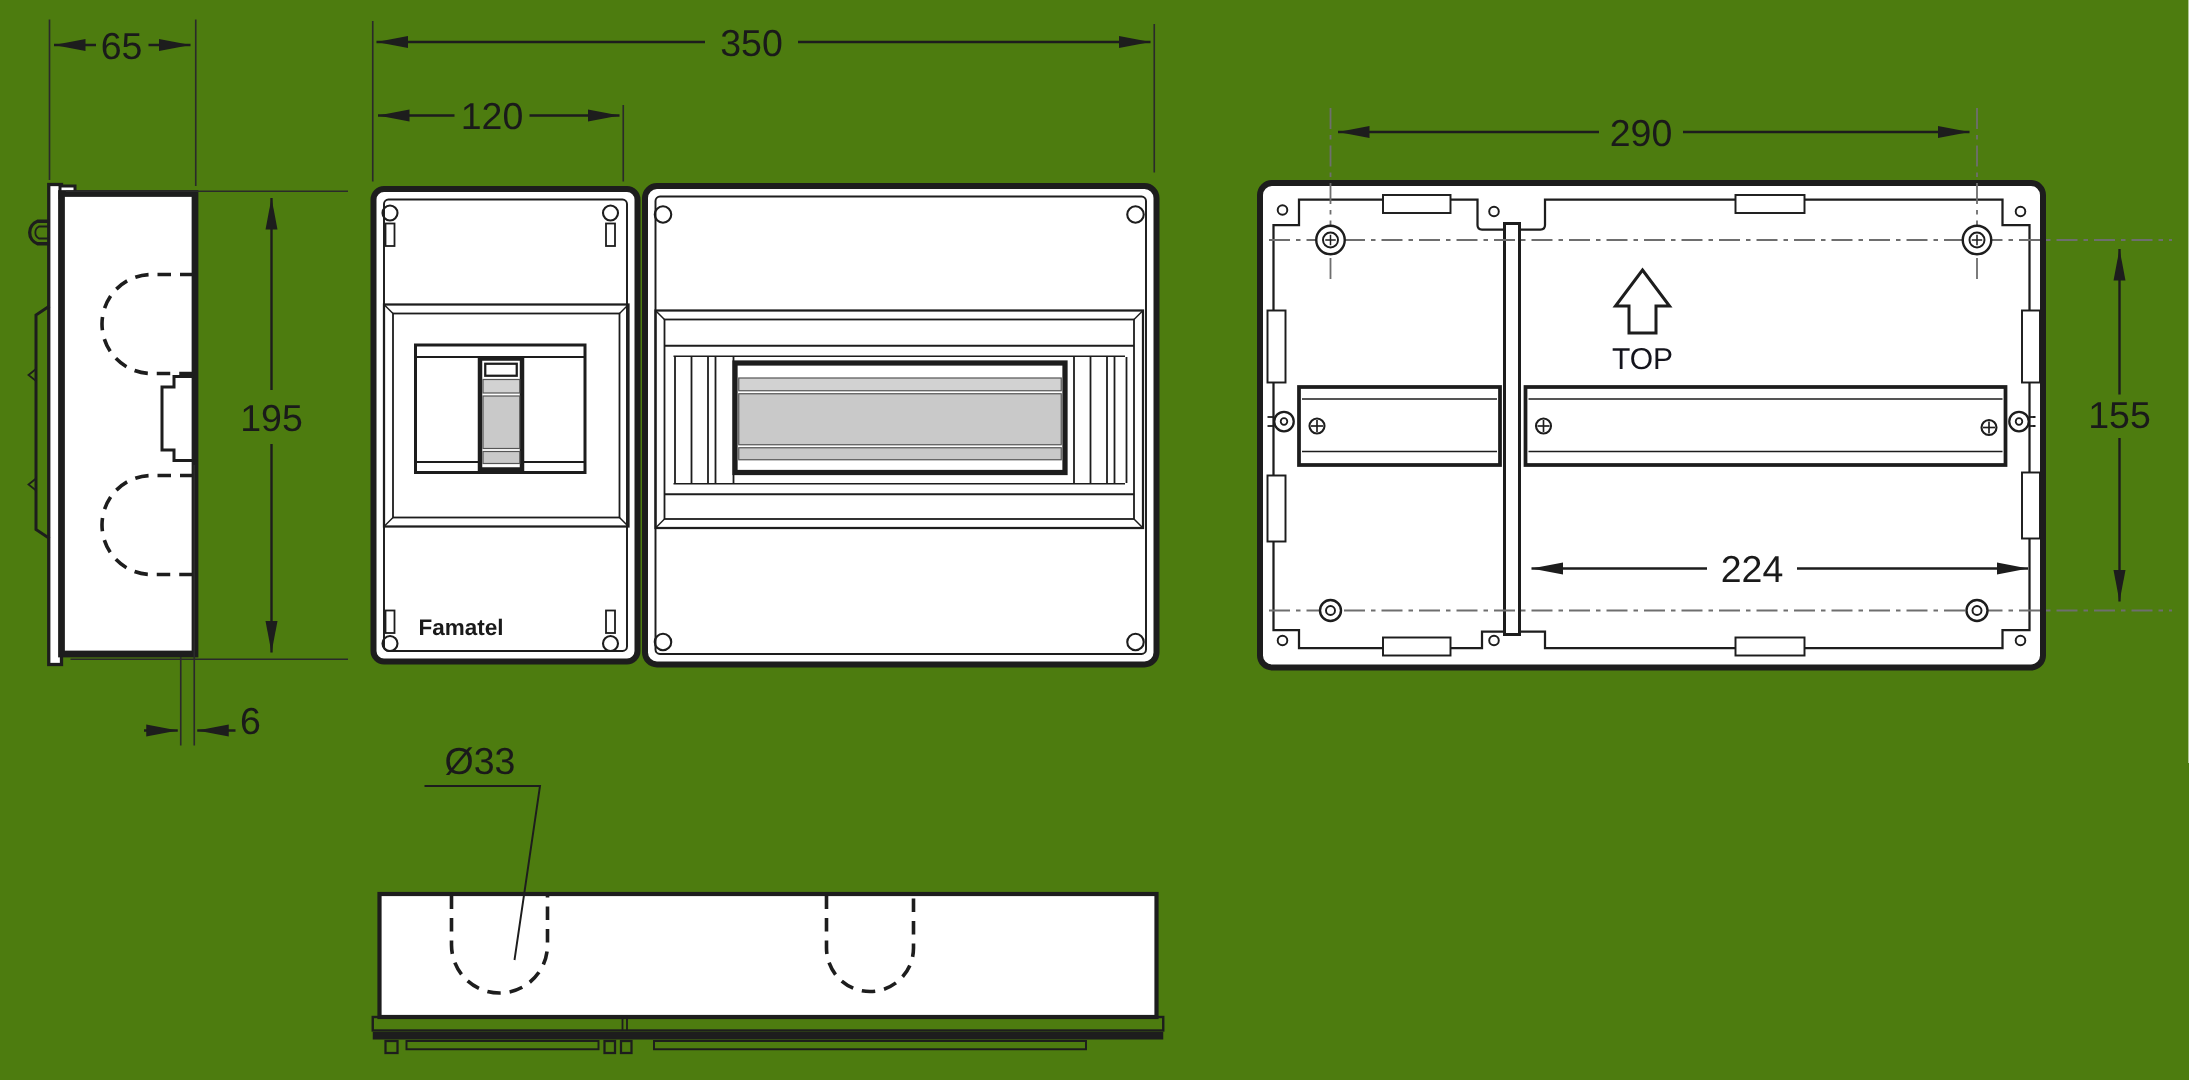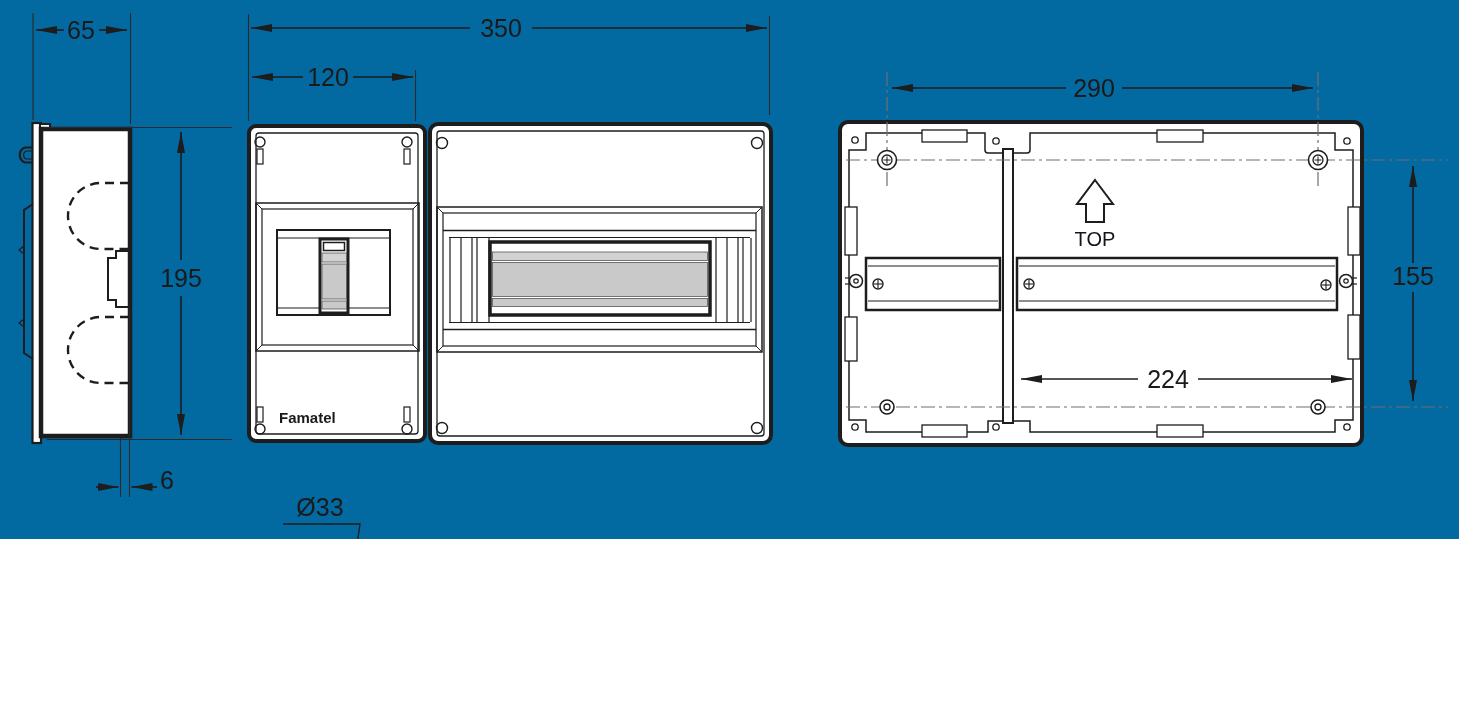--- a/index.html
+++ b/index.html
@@ -1,16 +1,16 @@
 <!DOCTYPE html>
 <html><head>
 <meta charset="utf-8">
 <style>
   html,body{margin:0;padding:0;background:#ffffff;}
-  .stage{width:1459px;height:539px;position:relative;background:#0369a1;overflow:hidden;}
+  .stage{width:1459px;height:720px;position:relative;background:#4d7c0f;overflow:hidden;}
   svg{display:block;}
   text{font-family:"Liberation Sans", sans-serif; fill:#1a1a1a;}
   .dim{font-size:25px;}
   .brand{font-size:15px;font-weight:700;}
   .toplbl{font-size:20px;fill:#14141c;}
   .thick{stroke:#1d1d1d;fill:#ffffff;}
   .thin{stroke:#1d1d1d;fill:none;}
   .dimline{stroke:#1d1d1d;stroke-width:1.6;fill:none;}
   .extline{stroke:#2a2a2a;stroke-width:1.1;fill:none;}
   .dash{stroke:#1d1d1d;stroke-width:2.4;fill:none;stroke-dasharray:9 6;}

